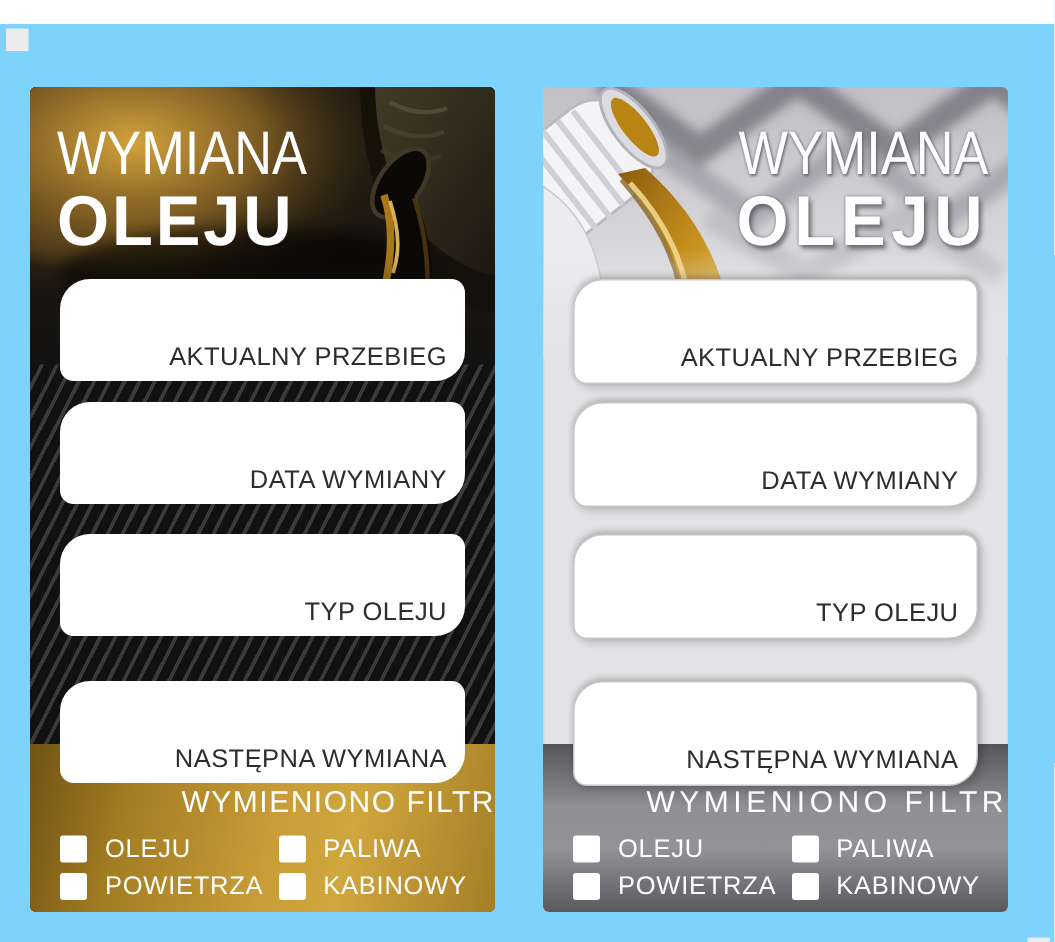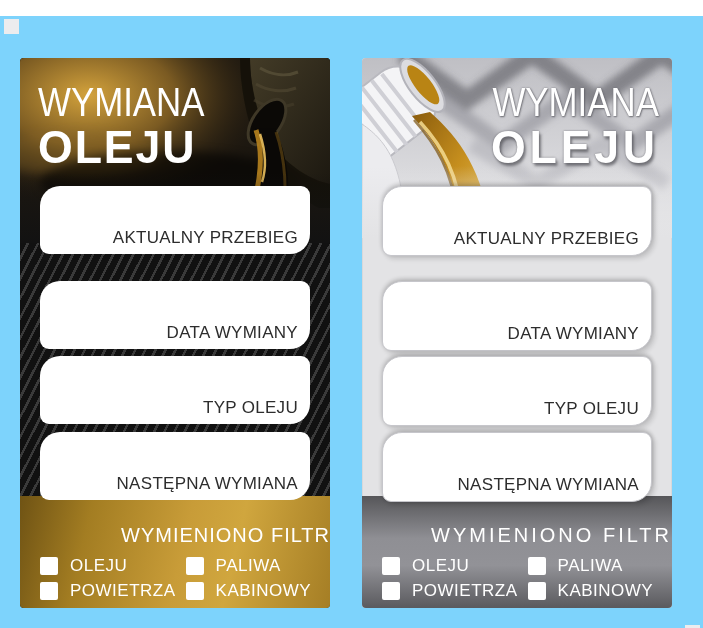--- a/index.html
+++ b/index.html
@@ -30,21 +30,21 @@
   .title-line2{display:block;color:#ffffff;font-size:47px;font-weight:700;line-height:48px;
       letter-spacing:2px;transform:scaleX(.95);white-space:nowrap;margin-top:1px;}
   .label--dark .title-line2{transform-origin:left center;}
   .label--light .title-line2{transform-origin:right center;letter-spacing:4px;
       text-shadow:0 0 2px rgba(100,100,106,.95),2px 3px 3px rgba(80,80,86,.7);}
 
   .field{position:absolute;left:20px;right:20px;height:68px;z-index:2;background:#ffffff;
       border-radius:20px 9px 20px 9px;}
   .label--light .field{border:1px solid #c6c6cb;
       box-shadow:0 -2px 4px rgba(0,0,0,.22), 3px 3px 5px rgba(0,0,0,.14);}
-  .field-1{top:128px;} .field-2{top:223px;} .field-3{top:298px;} .field-4{top:374px;}
+  .field-1{top:128px;} .field-2{top:210px;} .field-3{top:298px;} .field-4{top:396px;}
   .field .field-label{position:absolute;right:12px;bottom:6px;font-size:17px;color:#2d2d2d;
       letter-spacing:.3px;white-space:nowrap;}
 
   .footer{position:absolute;left:0;right:0;bottom:0;height:112px;z-index:1;}
   .label--dark .footer{background:linear-gradient(103deg,#6f5314 0%,#a37d22 22%,#c89c38 52%,
       #d0a63e 68%,#a57e25 100%);}
   .label--light .footer{background:linear-gradient(180deg,#565659 0%,#8f8f94 38%,
       #929297 62%,#5a5a5e 100%);}
   .footer-heading{padding-top:28px;text-align:right;color:#ffffff;font-size:20px;
       font-weight:400;letter-spacing:1px;}

